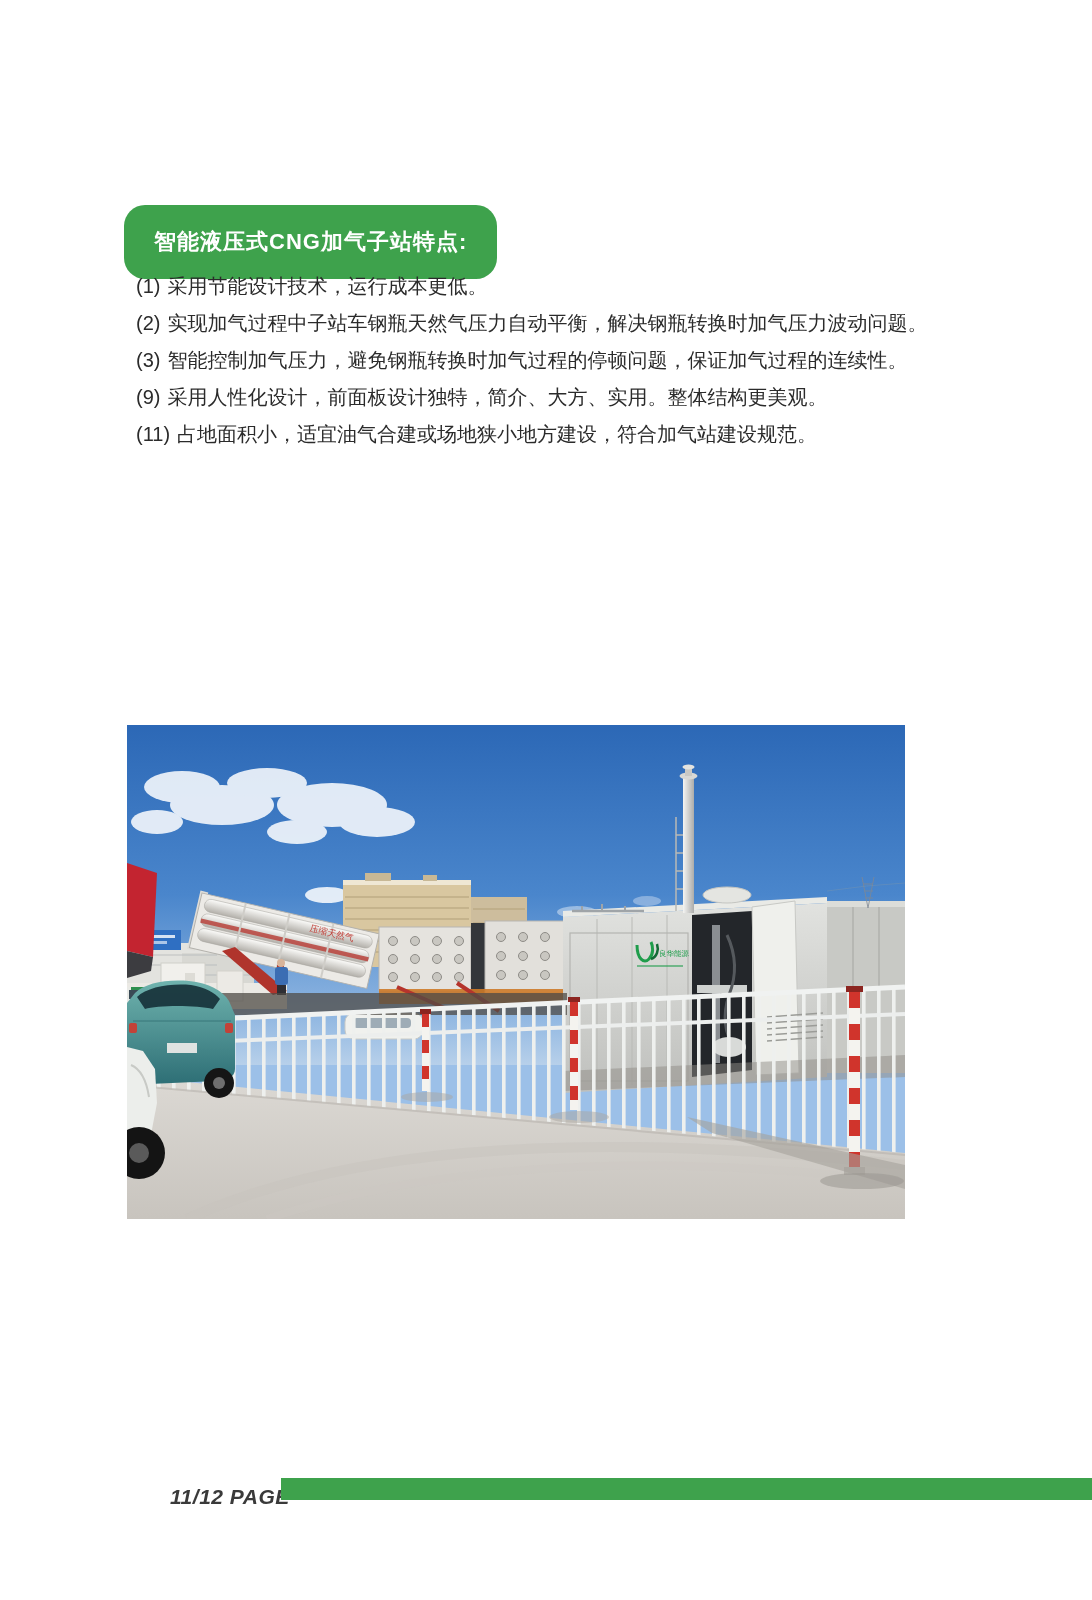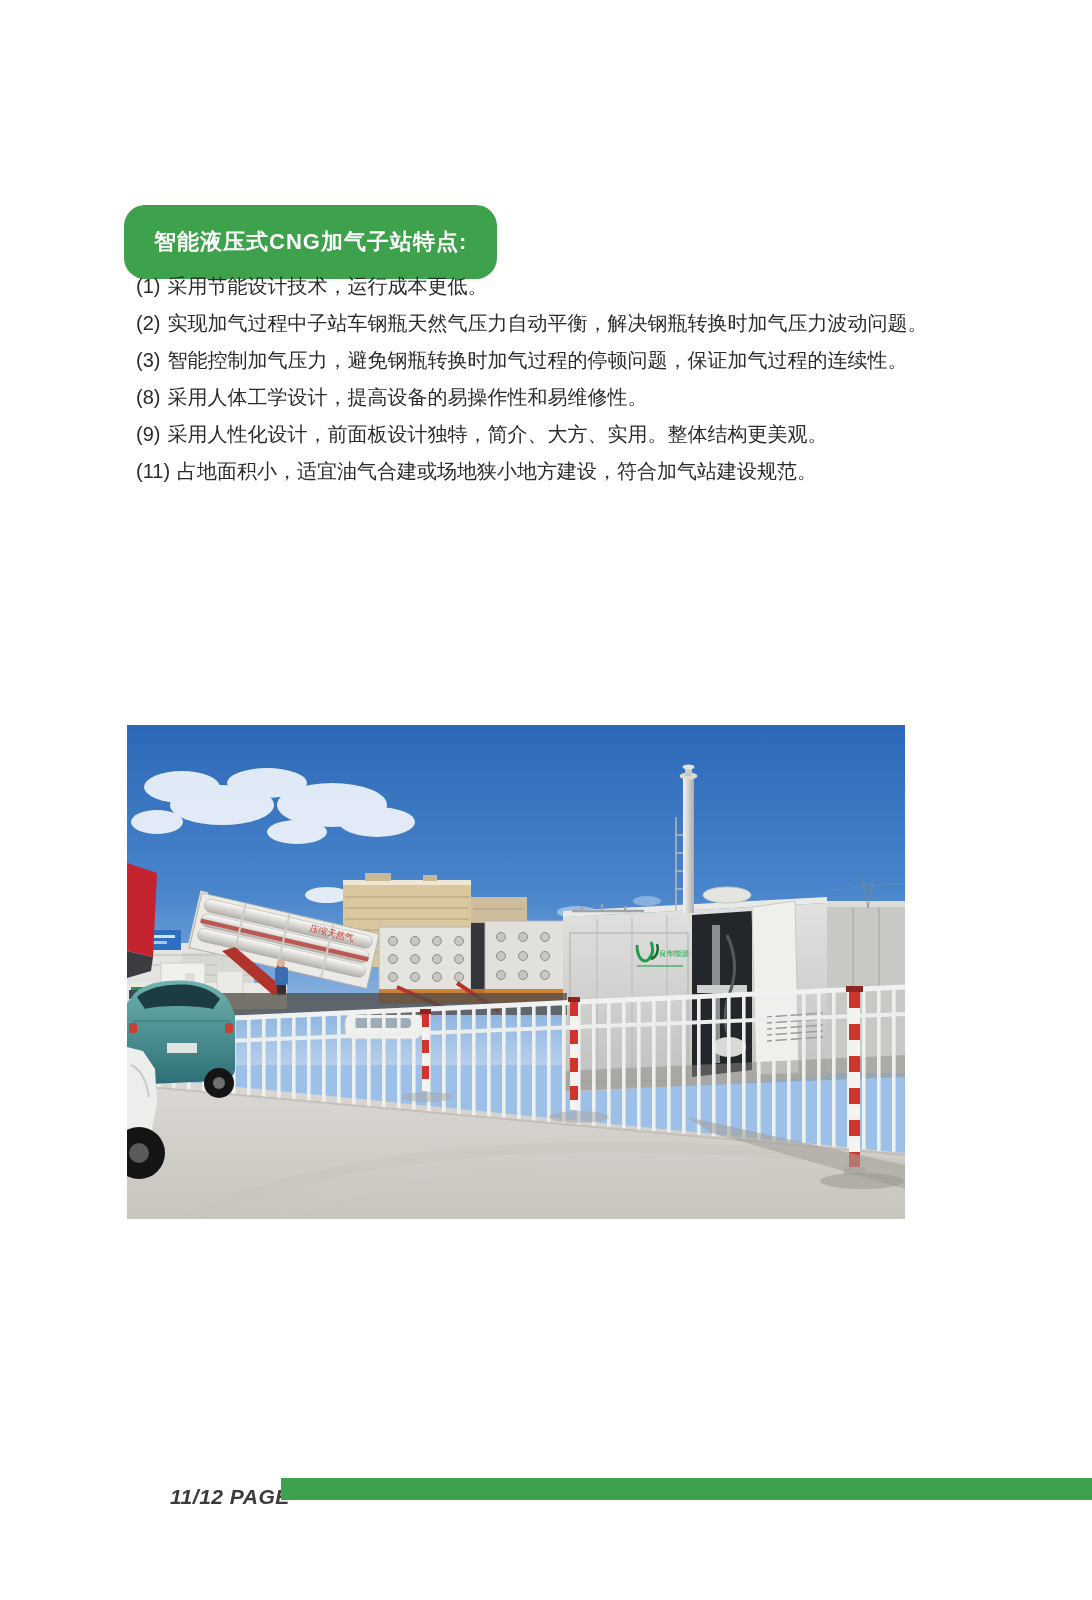--- a/index.html
+++ b/index.html
@@ -43,21 +43,20 @@
 <div class="page">
 
   <div class="badge">
     <span>智能液压式CNG加气子站特点:</span>
   </div>
 
   <ul class="features">
     <li><span class="num">(1)</span><span>采用节能设计技术，运行成本更低。</span></li>
     <li><span class="num">(2)</span><span>实现加气过程中子站车钢瓶天然气压力自动平衡，解决钢瓶转换时加气压力波动问题。</span></li>
     <li><span class="num">(3)</span><span>智能控制加气压力，避免钢瓶转换时加气过程的停顿问题，保证加气过程的连续性。</span></li>
-    <li><span class="num">(8)</span><span>采用人体工学设计，提高设备的易操作性和易维修性。</span></li>
     <li><span class="num">(9)</span><span>采用人性化设计，前面板设计独特，简介、大方、实用。整体结构更美观。</span></li>
     <li><span class="num">(11)</span><span>占地面积小，适宜油气合建或场地狭小地方建设，符合加气站建设规范。</span></li>
   </ul>
 
   <div class="photo">
     <svg viewBox="0 0 778 494" preserveAspectRatio="none">
       <defs>
         <linearGradient id="skyGrad" x1="0" y1="0" x2="0" y2="1">
           <stop offset="0" stop-color="#2c68b6"></stop>
           <stop offset="0.5" stop-color="#4a86cc"></stop>

